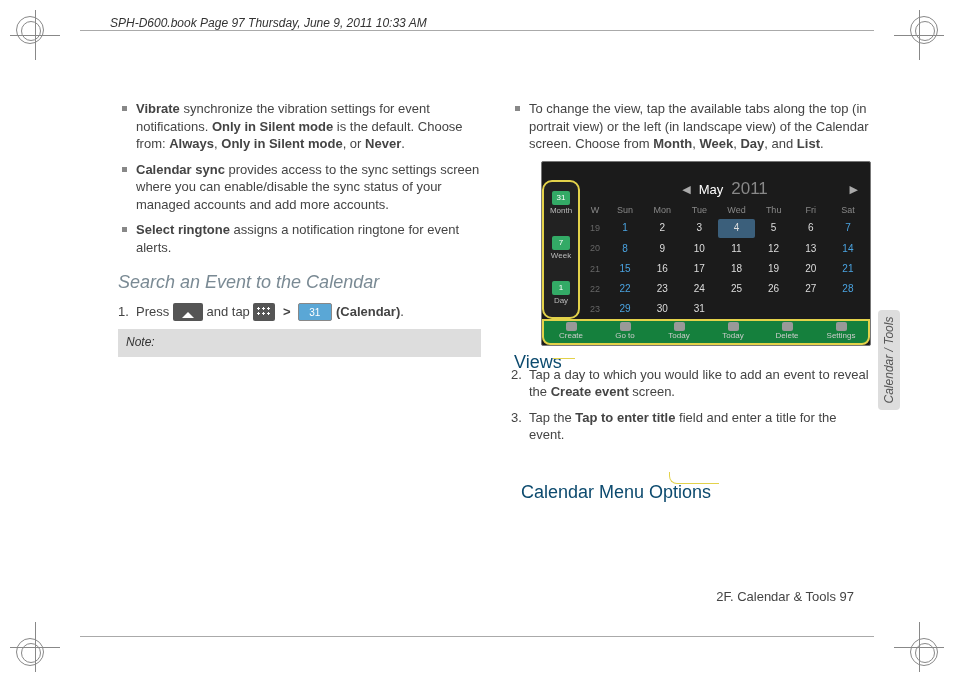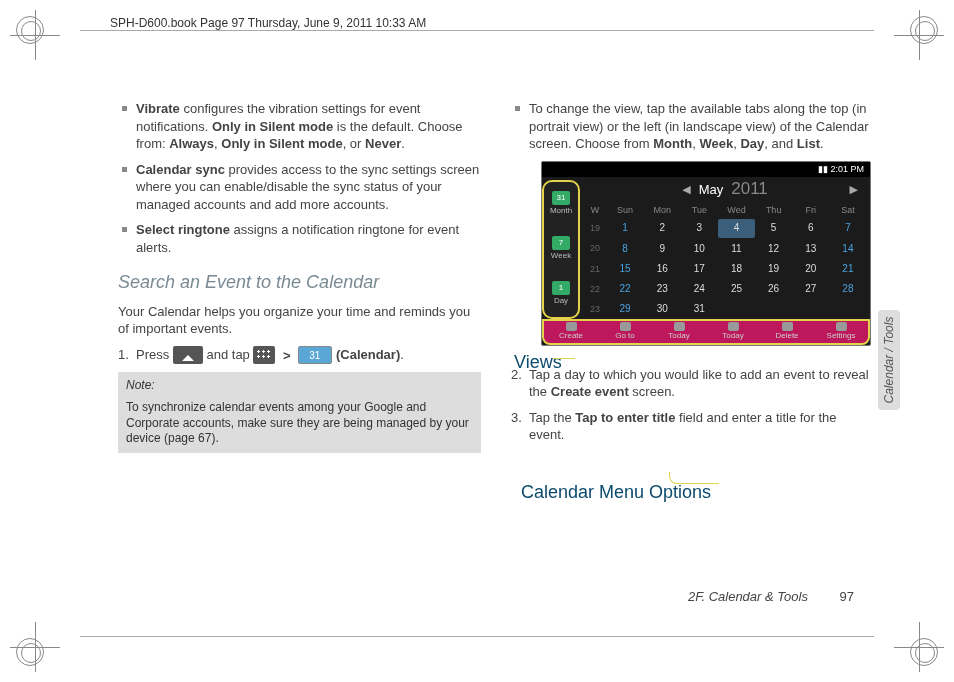--- a/index.html
+++ b/index.html
@@ -29,21 +29,21 @@
   .reg::before { content:""; position:absolute; width:18px; height:18px; border:1px solid #888; border-radius:50%; top:4px; left:4px;}
   .reg.tl { top:16px; left:16px; }
   .reg.tr { top:16px; right:16px; }
   .reg.bl { bottom:16px; left:16px; }
   .reg.br { bottom:16px; right:16px; }
 
   .header-line {
     position:absolute; top:30px; left:80px; right:80px; height:1px; background:#aaa;
   }
   .header-text {
-    position:absolute; top:16px; left:110px; font-size:12px; color:#333;
+    position:absolute; top:16px; left:110px; font-size:12px; color:#333;font-style:italic;
   }
   .footer-line {
     position:absolute; bottom:45px; left:80px; right:80px; height:1px; background:#aaa;
   }
 
   .page {
     position:absolute; top:100px; left:118px; right:80px;
     display:flex; gap:30px;
   }
   .col { width: 370px; font-size:13px; line-height:1.35; }
@@ -58,21 +58,21 @@
   h3.section {
     font-style:italic; font-weight:normal; color:#7a8a94; font-size:18px; margin:14px 0 8px;
   }
   .intro { margin-bottom:8px;}
   ol.steps { list-style:none; padding-left:18px; }
   ol.steps li { position:relative; margin:6px 0 8px; }
   ol.steps li .num { position:absolute; left:-18px; }
 
   .notebox {
     background:#ddd; padding:6px 8px; font-size:12px; line-height:1.3; margin:6px 0 10px;
-    display:flex; gap:6px;flex-direction:column;
+    display:flex; gap:6px;
   }
   .notebox .lbl { font-style:italic; }
   .icon-inline {
     display:inline-block; vertical-align:middle; height:18px; background:#666; border-radius:2px;
     position:relative;
   }
   .icon-home { width:30px; background:#555;}
   .icon-home::after{content:""; position:absolute; top:3px; left:9px; width:0;height:0;border:6px solid transparent;border-bottom-color:#fff;}
   .icon-apps { width:22px; background:#555;}
   .icon-apps::after{content:""; position:absolute; top:3px; left:3px; width:14px; height:10px;
@@ -100,21 +100,21 @@
   .cal-head { position:absolute; top:18px; left:42px; right:4px; height:20px; color:#fff; font-size:13px; display:flex; align-items:center; justify-content:center; gap:8px;}
   .cal-head .arr {color:#aaa; font-size:11px;}
   .cal-head .yr {color:#888; font-size:17px;}
   .cal-grid { position:absolute; top:40px; left:42px; right:4px; bottom:26px; display:grid; grid-template-columns: 22px repeat(7,1fr); grid-template-rows: 16px repeat(5,1fr); gap:1px; }
   .cal-grid div { color:#ddd; font-size:10px; display:flex; align-items:center; justify-content:center; }
   .cal-grid .hdr { color:#888; font-size:9px;}
   .cal-grid .wk { color:#666; font-size:9px;}
   .cal-grid .blue { color:#4aa3e0;}
   .cal-grid .today { background:#3b5f7b; border-radius:2px; }
   .menu-row {
-    position:absolute; bottom:0; left:0; right:0; height:26px; background:#be185d;
+    position:absolute; bottom:0; left:0; right:0; height:26px; background:#15803d;
     border:2px solid #e3d24a; border-bottom-left-radius:8px; border-bottom-right-radius:8px;
     display:flex;
   }
   .menu-row .mitem { flex:1; color:#ccc; font-size:8px; display:flex; flex-direction:column; align-items:center; justify-content:center; gap:0;}
   .mitem .mic { width:11px; height:9px; background:#999; border-radius:2px;}
   .callout-label { font-size:18px; color:#0c4a6e; }
   .callout-views { position:absolute; top: 250px; left:3px; }
   .callout-views-line { position:absolute; top:258px; left:42px; width:22px; height:1px; background:#e3d24a;}
   .callout-menu { position:absolute; top:380px; left:10px; }
   .callout-menu-line { position:absolute; top:372px; left:158px; width:50px; height:12px; border-bottom:1px solid #e3d24a; border-left:1px solid #e3d24a; border-bottom-left-radius:8px;}
@@ -122,21 +122,21 @@
   .sidetab {
     position:absolute; right:54px; top:310px; width:22px; height:100px; background:#ddd;
     border-radius:4px;
     display:flex; align-items:center; justify-content:center;
   }
   .sidetab span { transform:rotate(-90deg); font-style:italic; font-size:12px; white-space:nowrap; color:#555;}
 
   .pagefoot {
     position:absolute; bottom:78px; right:100px; font-size:13px; color:#444;
   }
-  .pagefoot .sect { font-style:italic; margin-right:28px;}
+  .pagefoot .sect { }
 </style>
 </head>
 <body>
 
 <div class="crop tl"></div>
 <div class="crop tr"></div>
 <div class="crop bl"></div>
 <div class="crop br"></div>
 <div class="reg tl"></div>
 <div class="reg tr"></div>
@@ -145,68 +145,62 @@
 
 <div class="header-line"></div>
 <div class="header-text">SPH-D600.book  Page 97  Thursday, June 9, 2011  10:33 AM</div>
 <div class="footer-line"></div>
 
 <div class="page">
 
   <div class="col">
     <ul class="bullets">
       <li>
-        <span class="bold">Vibrate</span><span> configures the vibration settings for event notifications. </span><span class="bold">Only in Silent mode</span><span> is the default. Choose from: </span><span class="bold">Always</span><span>, </span><span class="bold">Only in Silent mode</span><span>, or </span><span class="bold">Never</span><span>.</span>
+        <span class="bold">Vibrate</span><span> synchronize the vibration settings for event notifications. </span><span class="bold">Only in Silent mode</span><span> is the default. Choose from: </span><span class="bold">Always</span><span>, </span><span class="bold">Only in Silent mode</span><span>, or </span><span class="bold">Never</span><span>.</span>
       </li>
       <li>
         <span class="bold">Calendar sync</span><span> provides access to the sync settings screen where you can enable/disable the sync status of your managed accounts and add more accounts.</span>
       </li>
       <li>
         <span class="bold">Select ringtone</span><span> assigns a notification ringtone for event alerts.</span>
       </li>
     </ul>
 
     <h3 class="section">Search an Event to the Calendar</h3>
-    <p class="intro">Your Calendar helps you organize your time and reminds you of important events.</p>
 
     <ol class="steps">
       <li>
         <span class="num">1.</span>
         <span>Press </span>
         <span class="icon-inline icon-home"></span>
         <span> and tap </span>
         <span class="icon-inline icon-apps"></span>
         <span class="gt">&gt;</span>
         <span class="icon-inline icon-cal"></span>
         <span class="bold"> (Calendar)</span><span>.</span>
       </li>
     </ol>
 
     <div class="notebox">
       <div class="lbl">Note:</div>
-      <div>To synchronize calendar events among your Google and Corporate accounts, make sure they are being managed by your device (page 67).</div>
     </div>
 
   </div>
 
   <div class="col" style="position:relative;">
     <ul class="bullets">
       <li>
         <span>To change the view, tap the available tabs along the top (in portrait view) or the left (in landscape view) of the Calendar screen. Choose from </span><span class="bold">Month</span><span>, </span><span class="bold">Week</span><span>, </span><span class="bold">Day</span><span>, and </span><span class="bold">List</span><span>.</span>
       </li>
     </ul>
 
     <div class="callout-label callout-views">Views</div>
     <div class="callout-views-line"></div>
 
     <div class="calshot">
-      <div class="cals-status">
-        <span>▮▮</span>
-        <span>2:01 PM</span>
-      </div>
       <div class="views-col" id="views-col">
           <div class="vitem">
             <div class="vic">31</div>
             <div>Month</div>
           </div>
           <div class="vitem">
             <div class="vic">7</div>
             <div>Week</div>
           </div>
           <div class="vitem">

